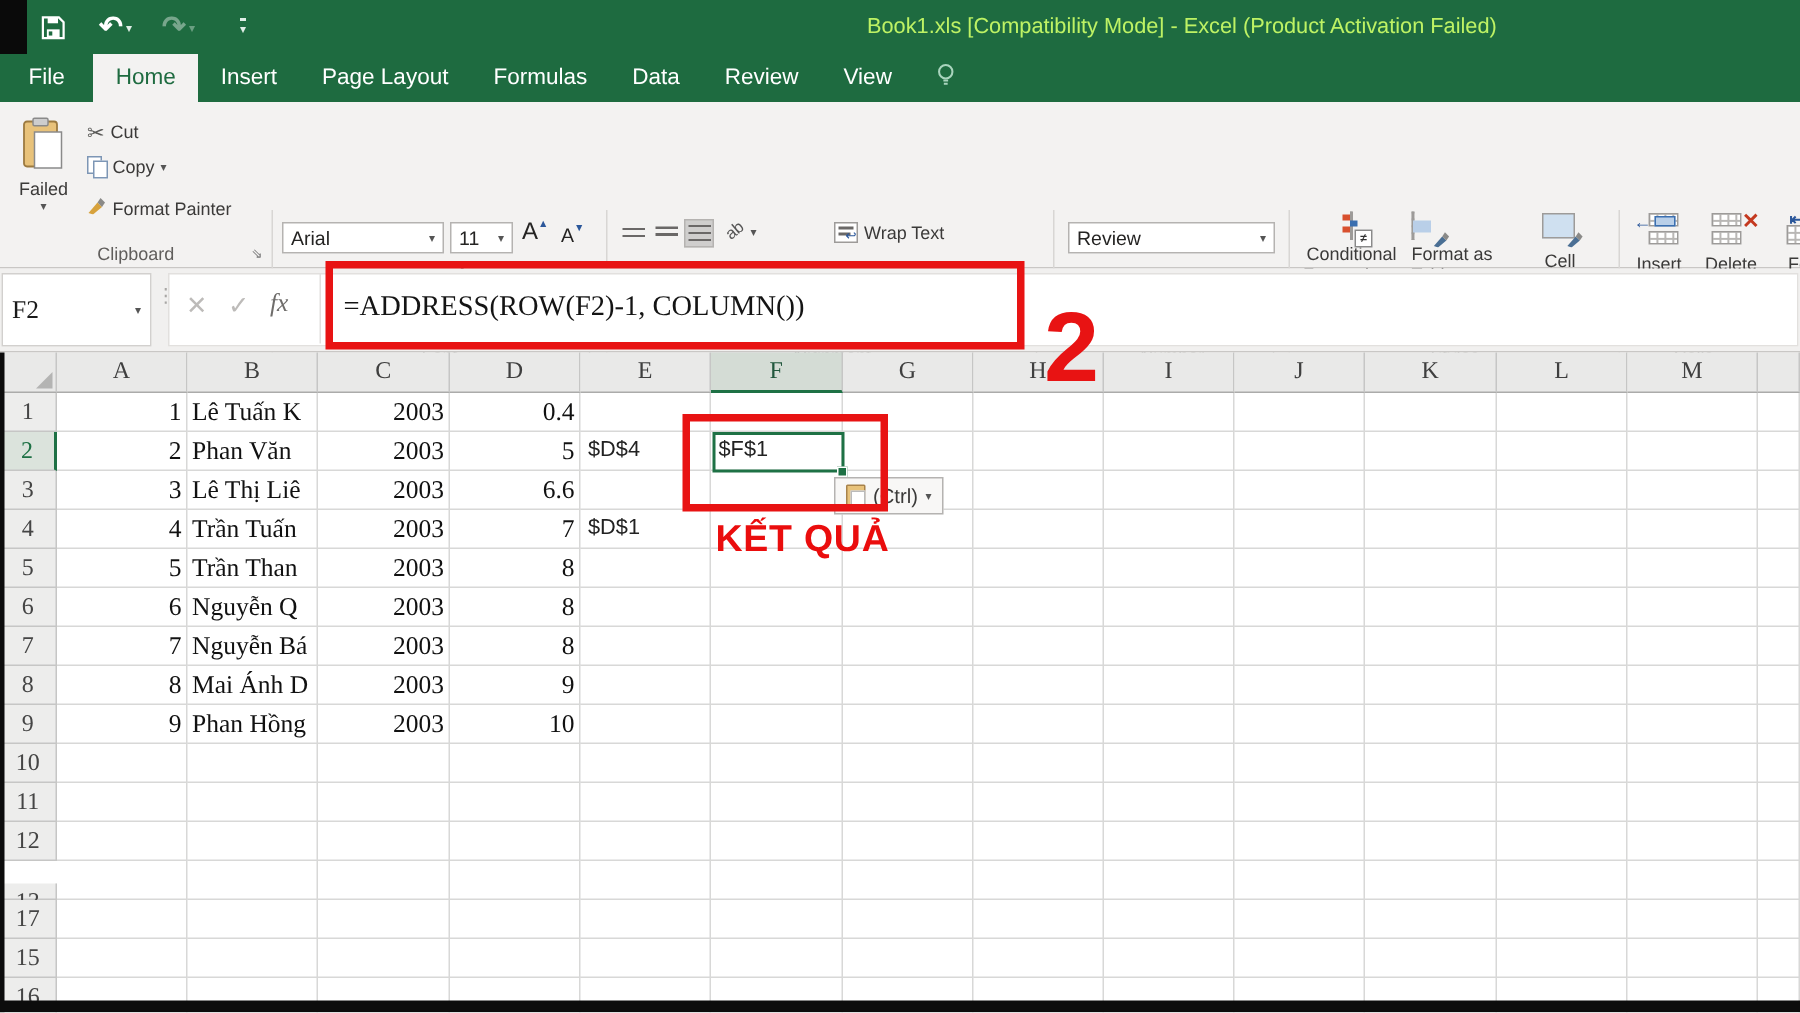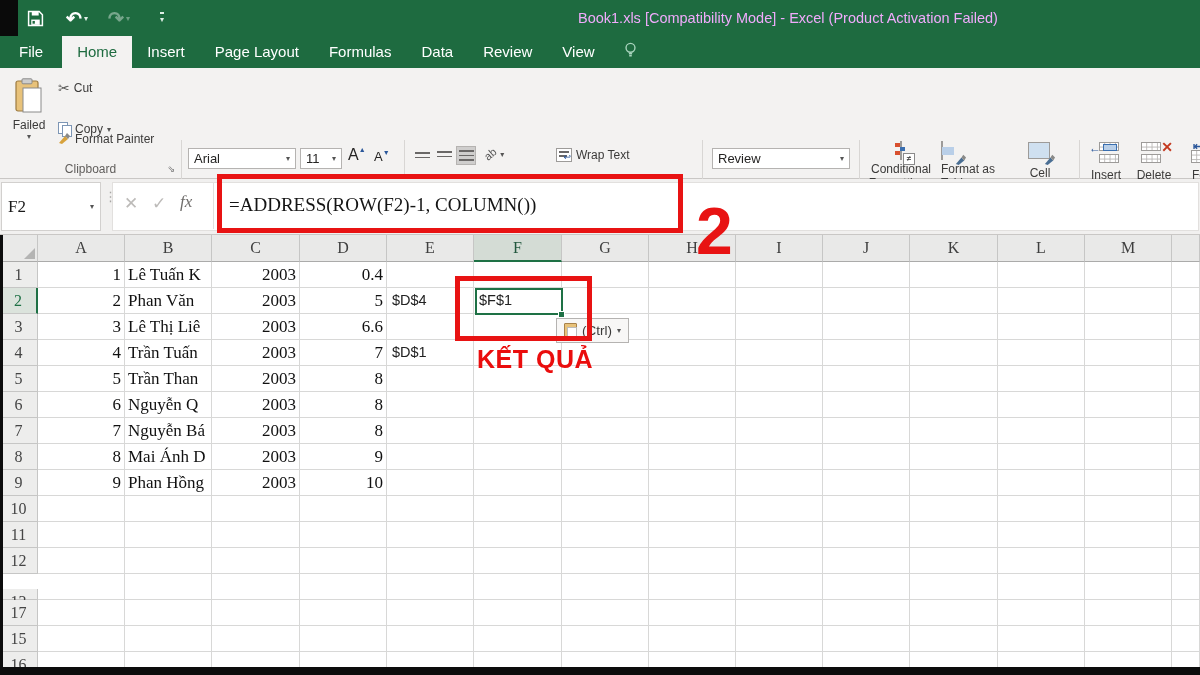--- a/index.html
+++ b/index.html
@@ -8,21 +8,21 @@
   .abs{position:absolute;}
 
   
   .titlebar{left:0;top:0;width:1200px;height:36px;background:#1e6b40;}
   .corner-black{left:0;top:0;width:18px;height:36px;background:#0a0a0a;}
   .qat{top:0;height:36px;display:flex;align-items:center;color:#fff;}
   .qat-btn{display:flex;align-items:center;justify-content:center;}
   .undo-glyph{font-size:19px;font-weight:bold;color:#fff;line-height:1;}
   .caret{font-size:8px;color:#dfeee6;margin-left:2px;}
   .qat-caret-bar{display:inline-block;border-top:2px solid #dfeee6;padding-top:1px;font-size:8px;color:#dfeee6;}
-  .title-text{top:10px;left:578px;color:#f0abfc;font-size:14.5px;white-space:nowrap;text-align:right;}
+  .title-text{top:10px;left:578px;color:#bef264;font-size:14.5px;white-space:nowrap;text-align:right;}
 
   
   .tabrow{left:0;top:36px;width:1200px;height:32px;background:#1e6b40;display:flex;align-items:stretch;}
   .tab{color:#fff;font-size:15px;line-height:32px;padding:0 15px;white-space:nowrap;}
   .tab.file{padding:0 19px;}
   .tab.active{background:#f3f2f1;color:#1e6b40;}
   .tellme{display:flex;align-items:center;color:#a9d4bd;font-size:15px;padding-left:14px;gap:7px;}
 
   
   .ribbon{left:0;top:68px;width:1200px;height:111px;background:#f3f2f1;border-bottom:1px solid #c9c7c5;box-sizing:border-box;}
@@ -155,21 +155,21 @@
               <rect x="9" y="10" width="18" height="24" fill="#fff" stroke="#8a8a8a"></rect>
             </svg>
         </span>
         <div class="rtxt">Failed</div>
         <div class="dd">▾</div>
       </div>
       <div class="abs rbtn" style="left:58px;top:12px;">
         <span style="color:#5a5a58;font-size:14px;">✂</span>
         <span class="rtxt">Cut</span>
       </div>
-      <div class="abs rbtn" style="left:58px;top:54px;">
+      <div class="abs rbtn" style="left:58px;top:36px;">
         <span style="position:relative;width:13px;height:14px;display:inline-block;">
           <span style="position:absolute;left:0;top:0;width:8px;height:10px;background:#fff;border:1px solid #7d96b5;"></span>
           <span style="position:absolute;left:4px;top:3px;width:8px;height:10px;background:#fff;border:1px solid #7d96b5;"></span>
         </span>
         <span class="rtxt">Copy</span>
         <span class="dd">▾</span>
       </div>
       <div class="abs rbtn" style="left:58px;top:62px;">
         <span>
           <svg width="13" height="13" viewBox="0 0 13 13">

